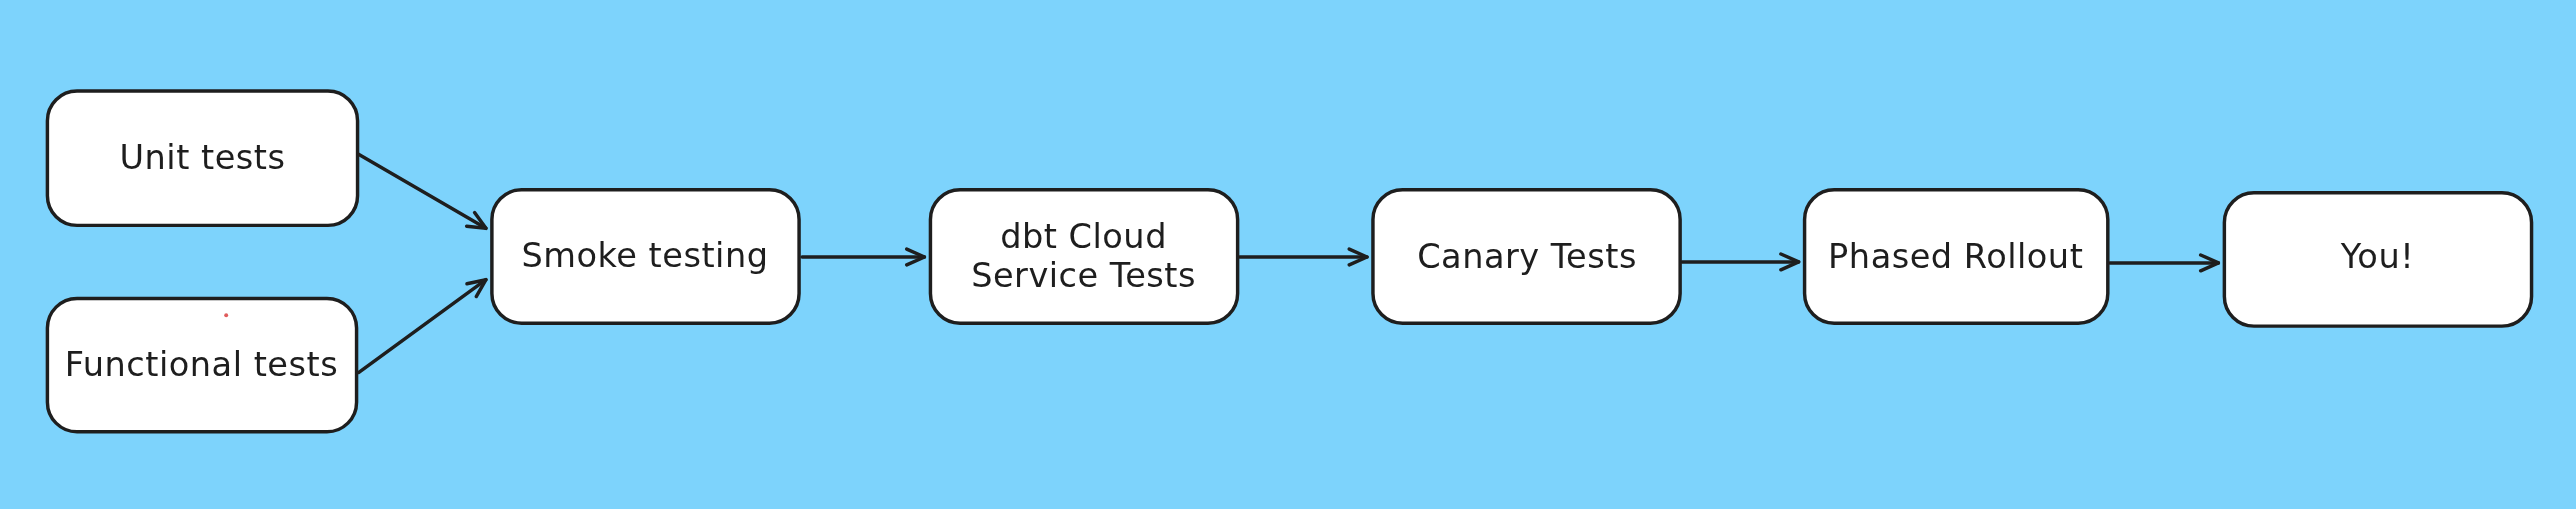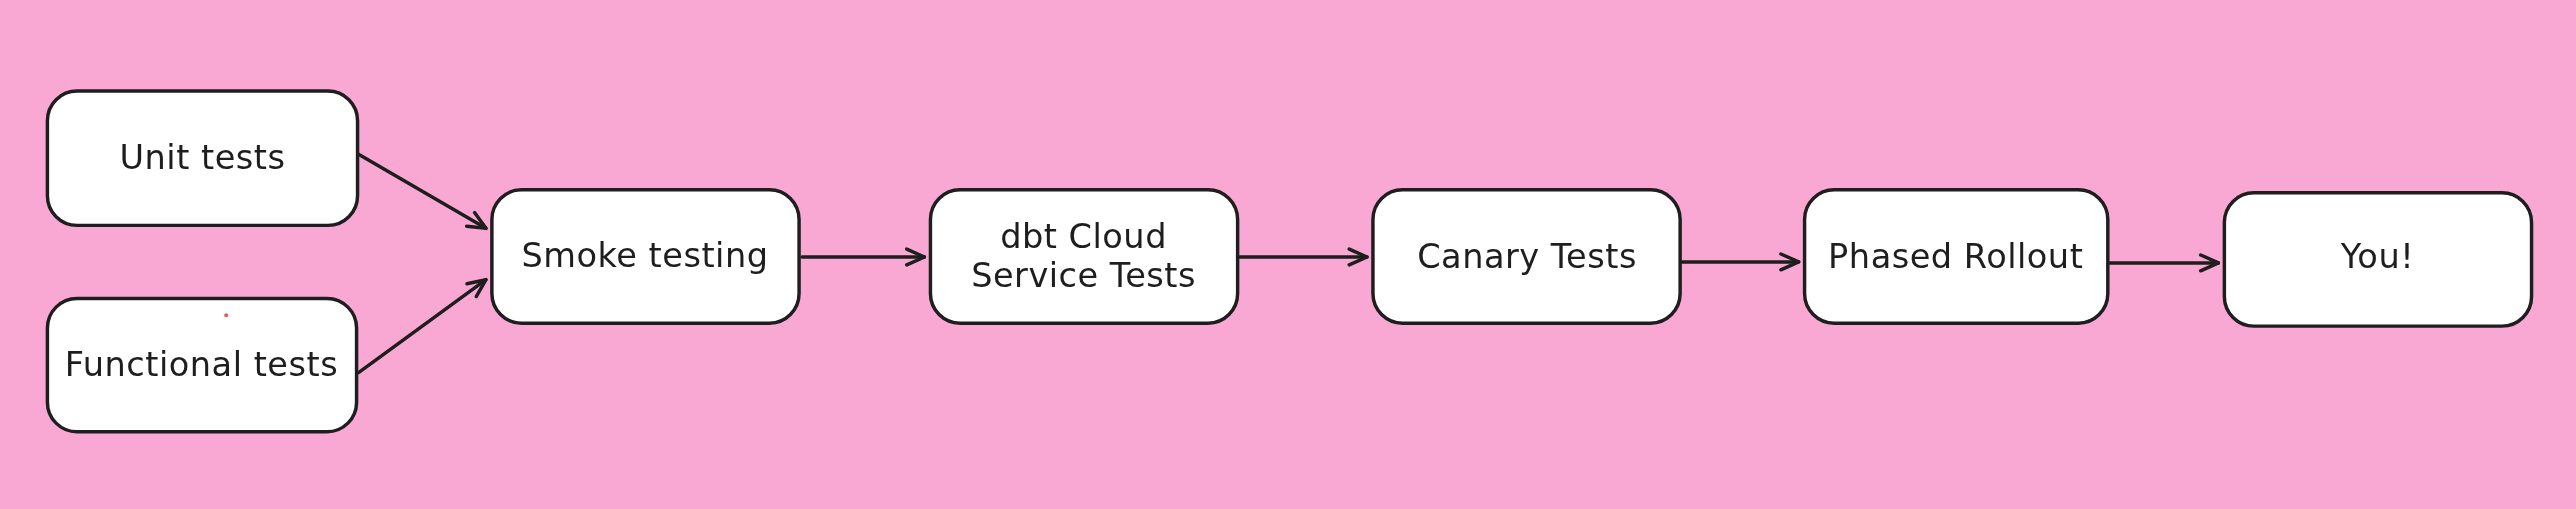--- a/index.html
+++ b/index.html
@@ -1,20 +1,20 @@
 <!DOCTYPE html>
 <html><head>
 <meta charset="utf-8">
 <style>
   html, body { margin: 0; padding: 0; background: #ffffff; }
   .canvas {
     position: relative;
     width: 2576px;
     height: 510px;
-    background: #f9a8d4;
+    background: #7dd3fc;
     overflow: hidden;
   }
   svg { display: block; width: 2576px; height: 510px; }
   .node-box {
     fill: #ffffff;
     stroke: #1e1e1e;
     stroke-width: 3.5;
   }
   .node-label {
     font-family: "DejaVu Sans", sans-serif;

